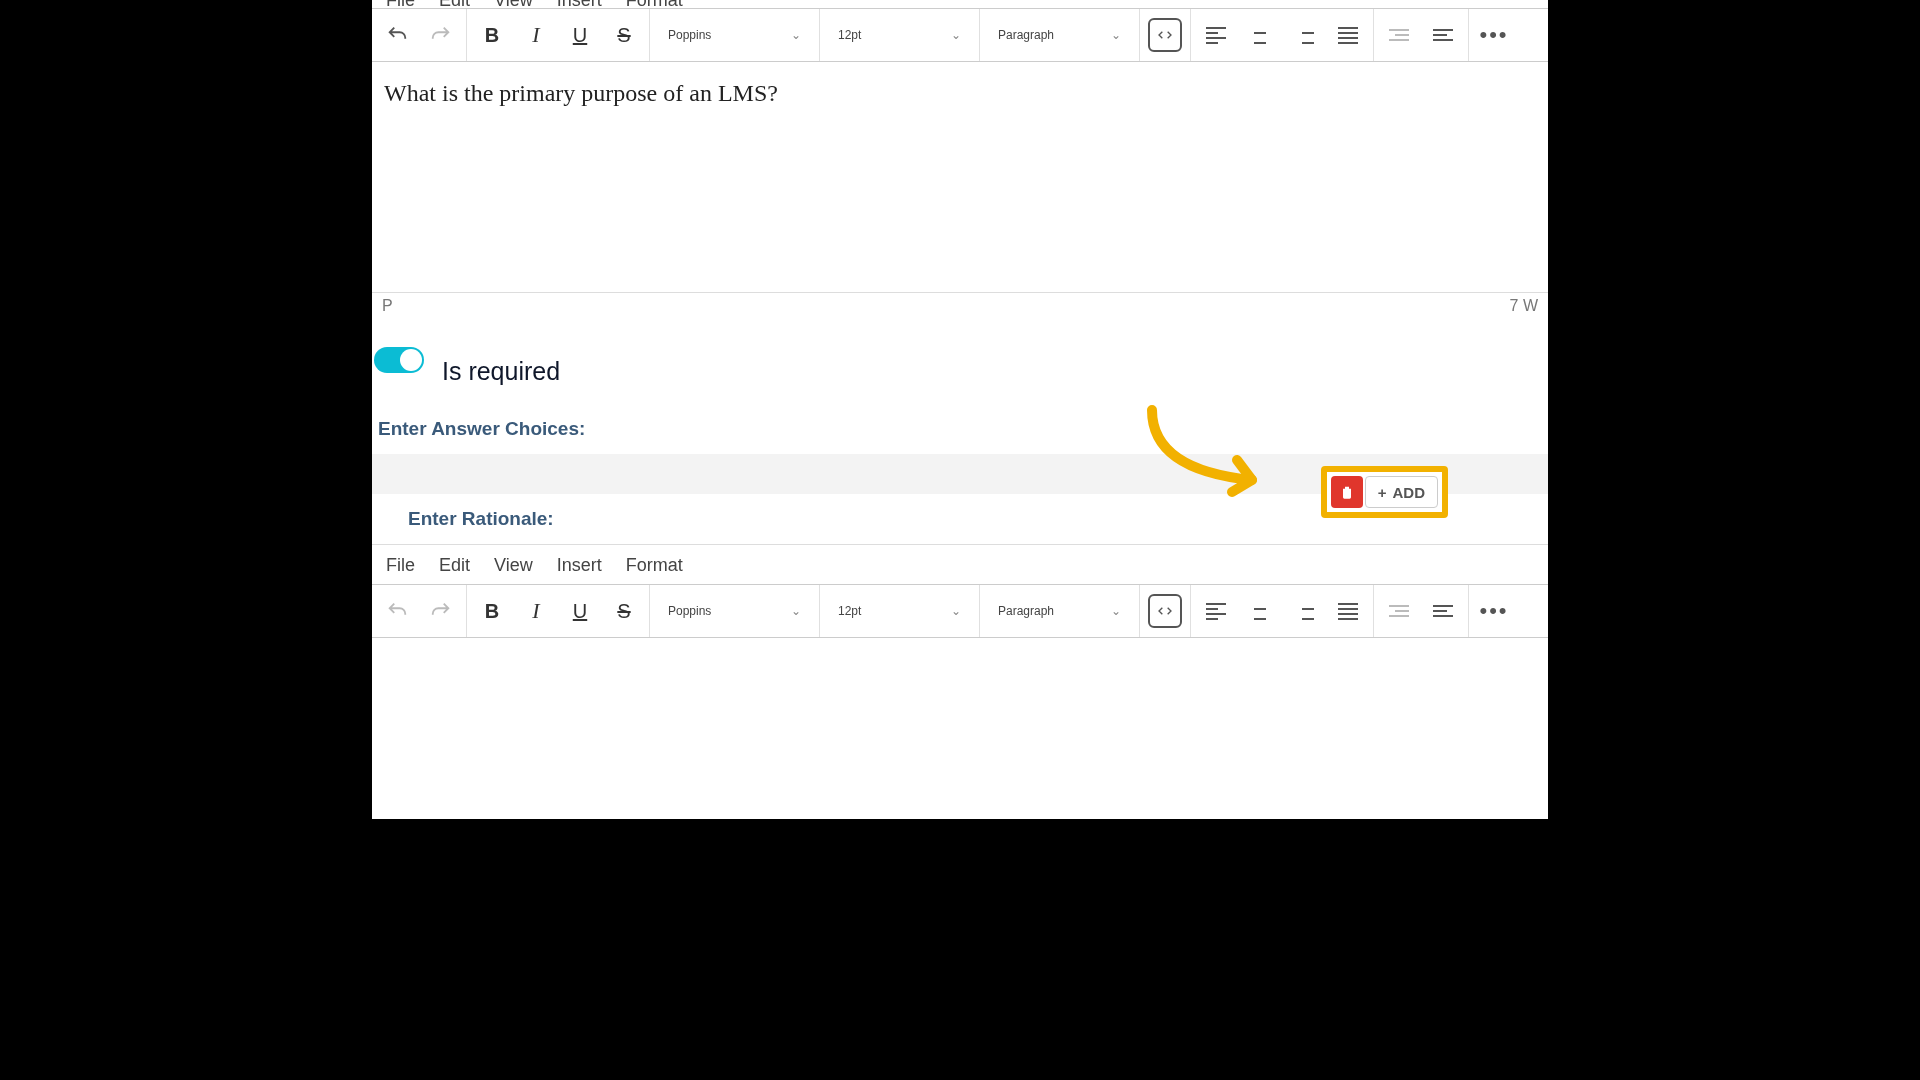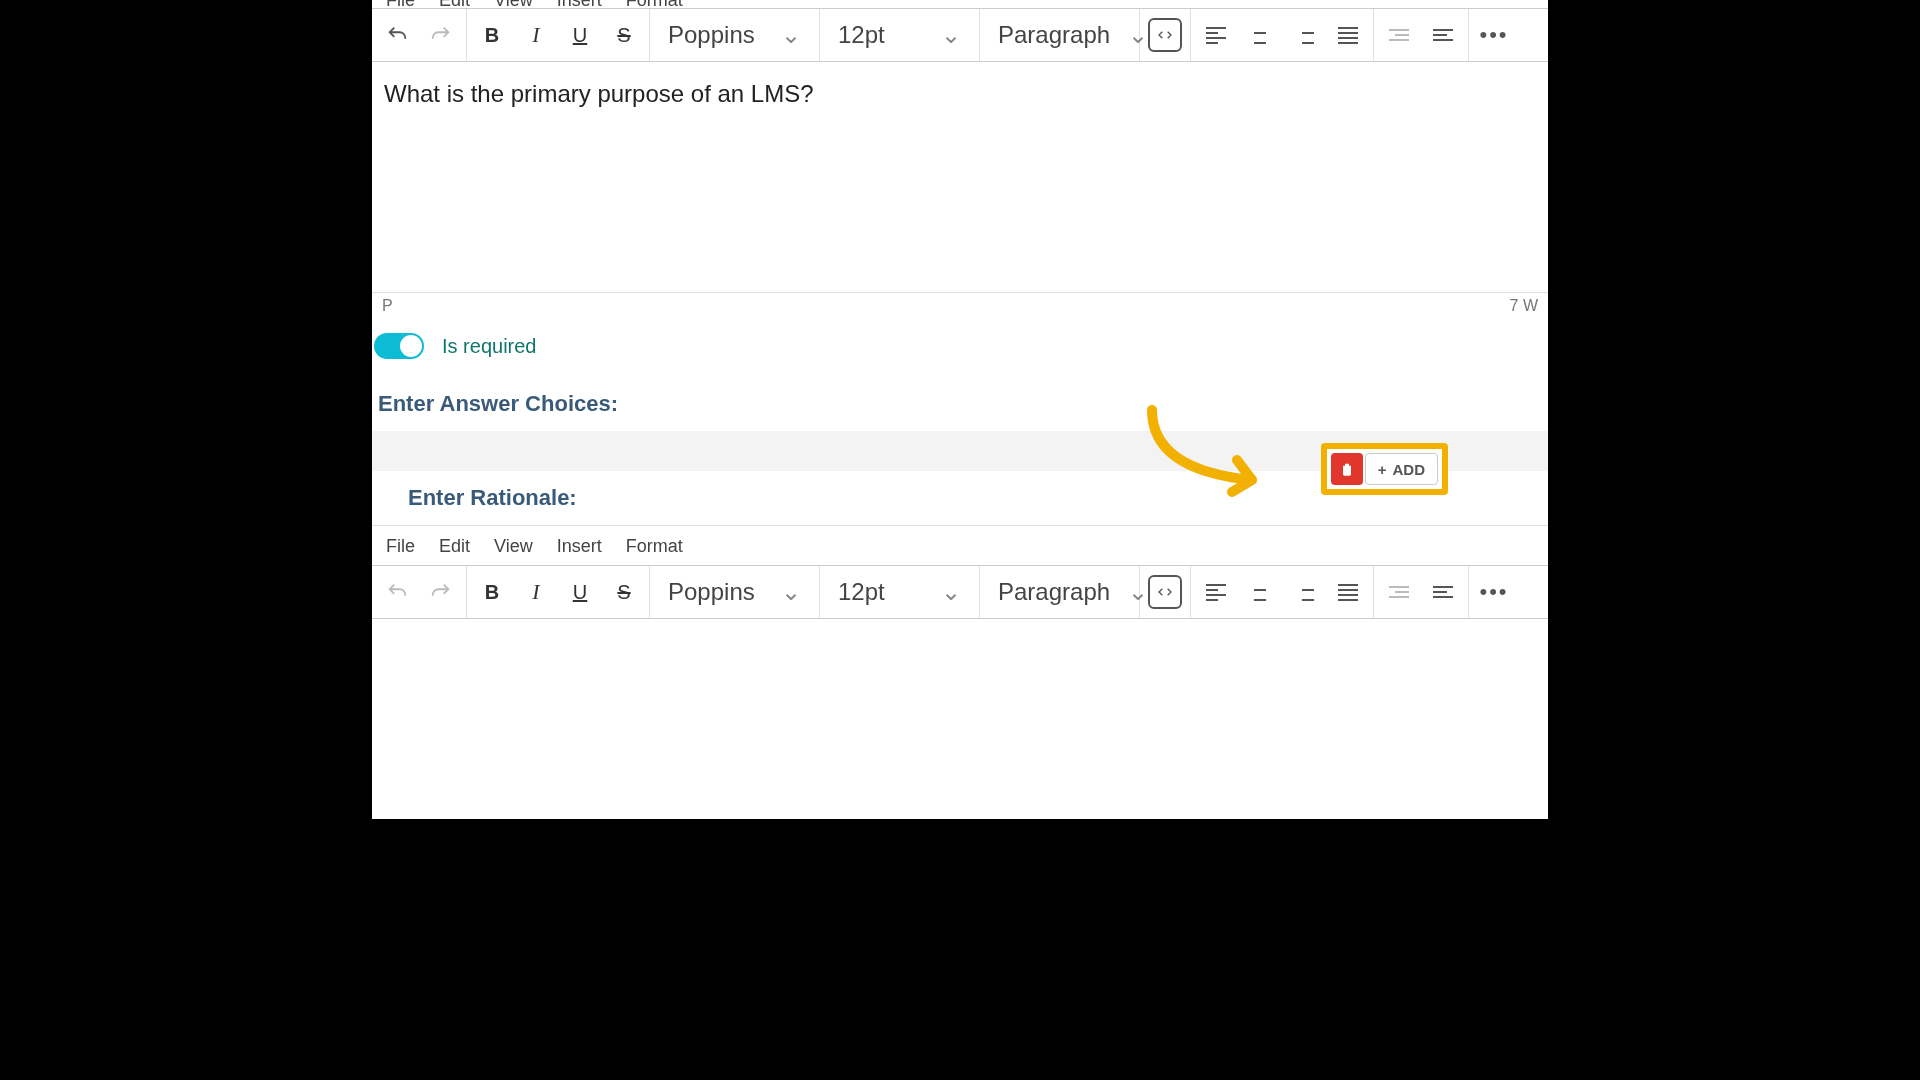--- a/index.html
+++ b/index.html
@@ -68,39 +68,40 @@
   .tbtn svg { width: 22px; height: 22px; stroke: #555; fill: none; stroke-width: 2; }
   .tbtn.boxed { border: 2px solid #555; border-radius: 6px; width: 34px; height: 34px; }
   .bold { font-weight: 700; font-size: 20px; color: #333;}
   .italic { font-style: italic; font-family: Georgia, serif; font-size: 22px; color:#333;}
   .underline { text-decoration: underline; font-size: 20px; color:#333;}
   .strike { text-decoration: line-through; font-size: 20px; color:#333;}
   .dd {
     display: flex; align-items: center; justify-content: space-between;
     padding: 0 10px;
     color: #444;
-    font-size: 24px;
+    font-size: 12px;
     gap: 18px;
     cursor: pointer;
   }
   .dd .chev { color:#888; }
   .alignicon { display:flex; flex-direction:column; gap:3px; width:20px;}
   .alignicon i { height:2px; background:#555; display:block;}
   .muted .alignicon i { background:#bbb; }
   .muted { color:#bbb; }
   .muted svg { stroke:#bbb; }
   .dots { font-size:22px; letter-spacing:2px; color:#555;}
 
   
   .editor-body {
     padding: 18px 12px 0 12px;
     font-size: 24px;
     font-weight: 500;
     color: #222;
     height: 230px;
+    font-family: Liberation Serif, serif;
   }
   .statusbar {
     display: flex; justify-content: space-between;
     border-top: 1px solid #ddd;
     padding: 4px 10px 6px 10px;
     font-size: 16px; color: #777;
   }
 
   
   .req-row {
@@ -108,24 +109,24 @@
     padding: 12px 0 10px 2px;
   }
   .toggle {
     width: 50px; height: 26px; border-radius: 13px;
     background: #0bbcd4; position: relative; cursor:pointer;
   }
   .toggle .knob {
     width: 22px; height: 22px; background: #fff; border-radius: 50%;
     position: absolute; right: 2px; top: 2px;
   }
-  .req-label { color:#0f766e; font-size:20px; font-weight:500;}
-
-  
-  .section-label { color:#3a5a7a; font-weight:600; font-size:22px; padding: 22px 6px 14px 6px;}
+  .req-label { color:#0f172a; font-size:25px; font-weight:500;margin-top:24px;}
+
+  
+  .section-label { color:#3a5a7a; font-weight:600; font-size:19px; padding: 22px 6px 14px 6px;}
 
   
   .answer-wrap { background:#f3f3f3; padding: 20px 0 20px 6px; position:relative;}
   .answer-row { display:flex; align-items:center; gap:20px;}
   .chk {
     width:28px; height:28px; border-radius:6px; background:#0bbcd4;
     display:flex; align-items:center; justify-content:center; cursor:pointer;
   }
   .chk svg { width:18px; height:18px; stroke:#fff; stroke-width:3; fill:none;}
   .answer-input {

